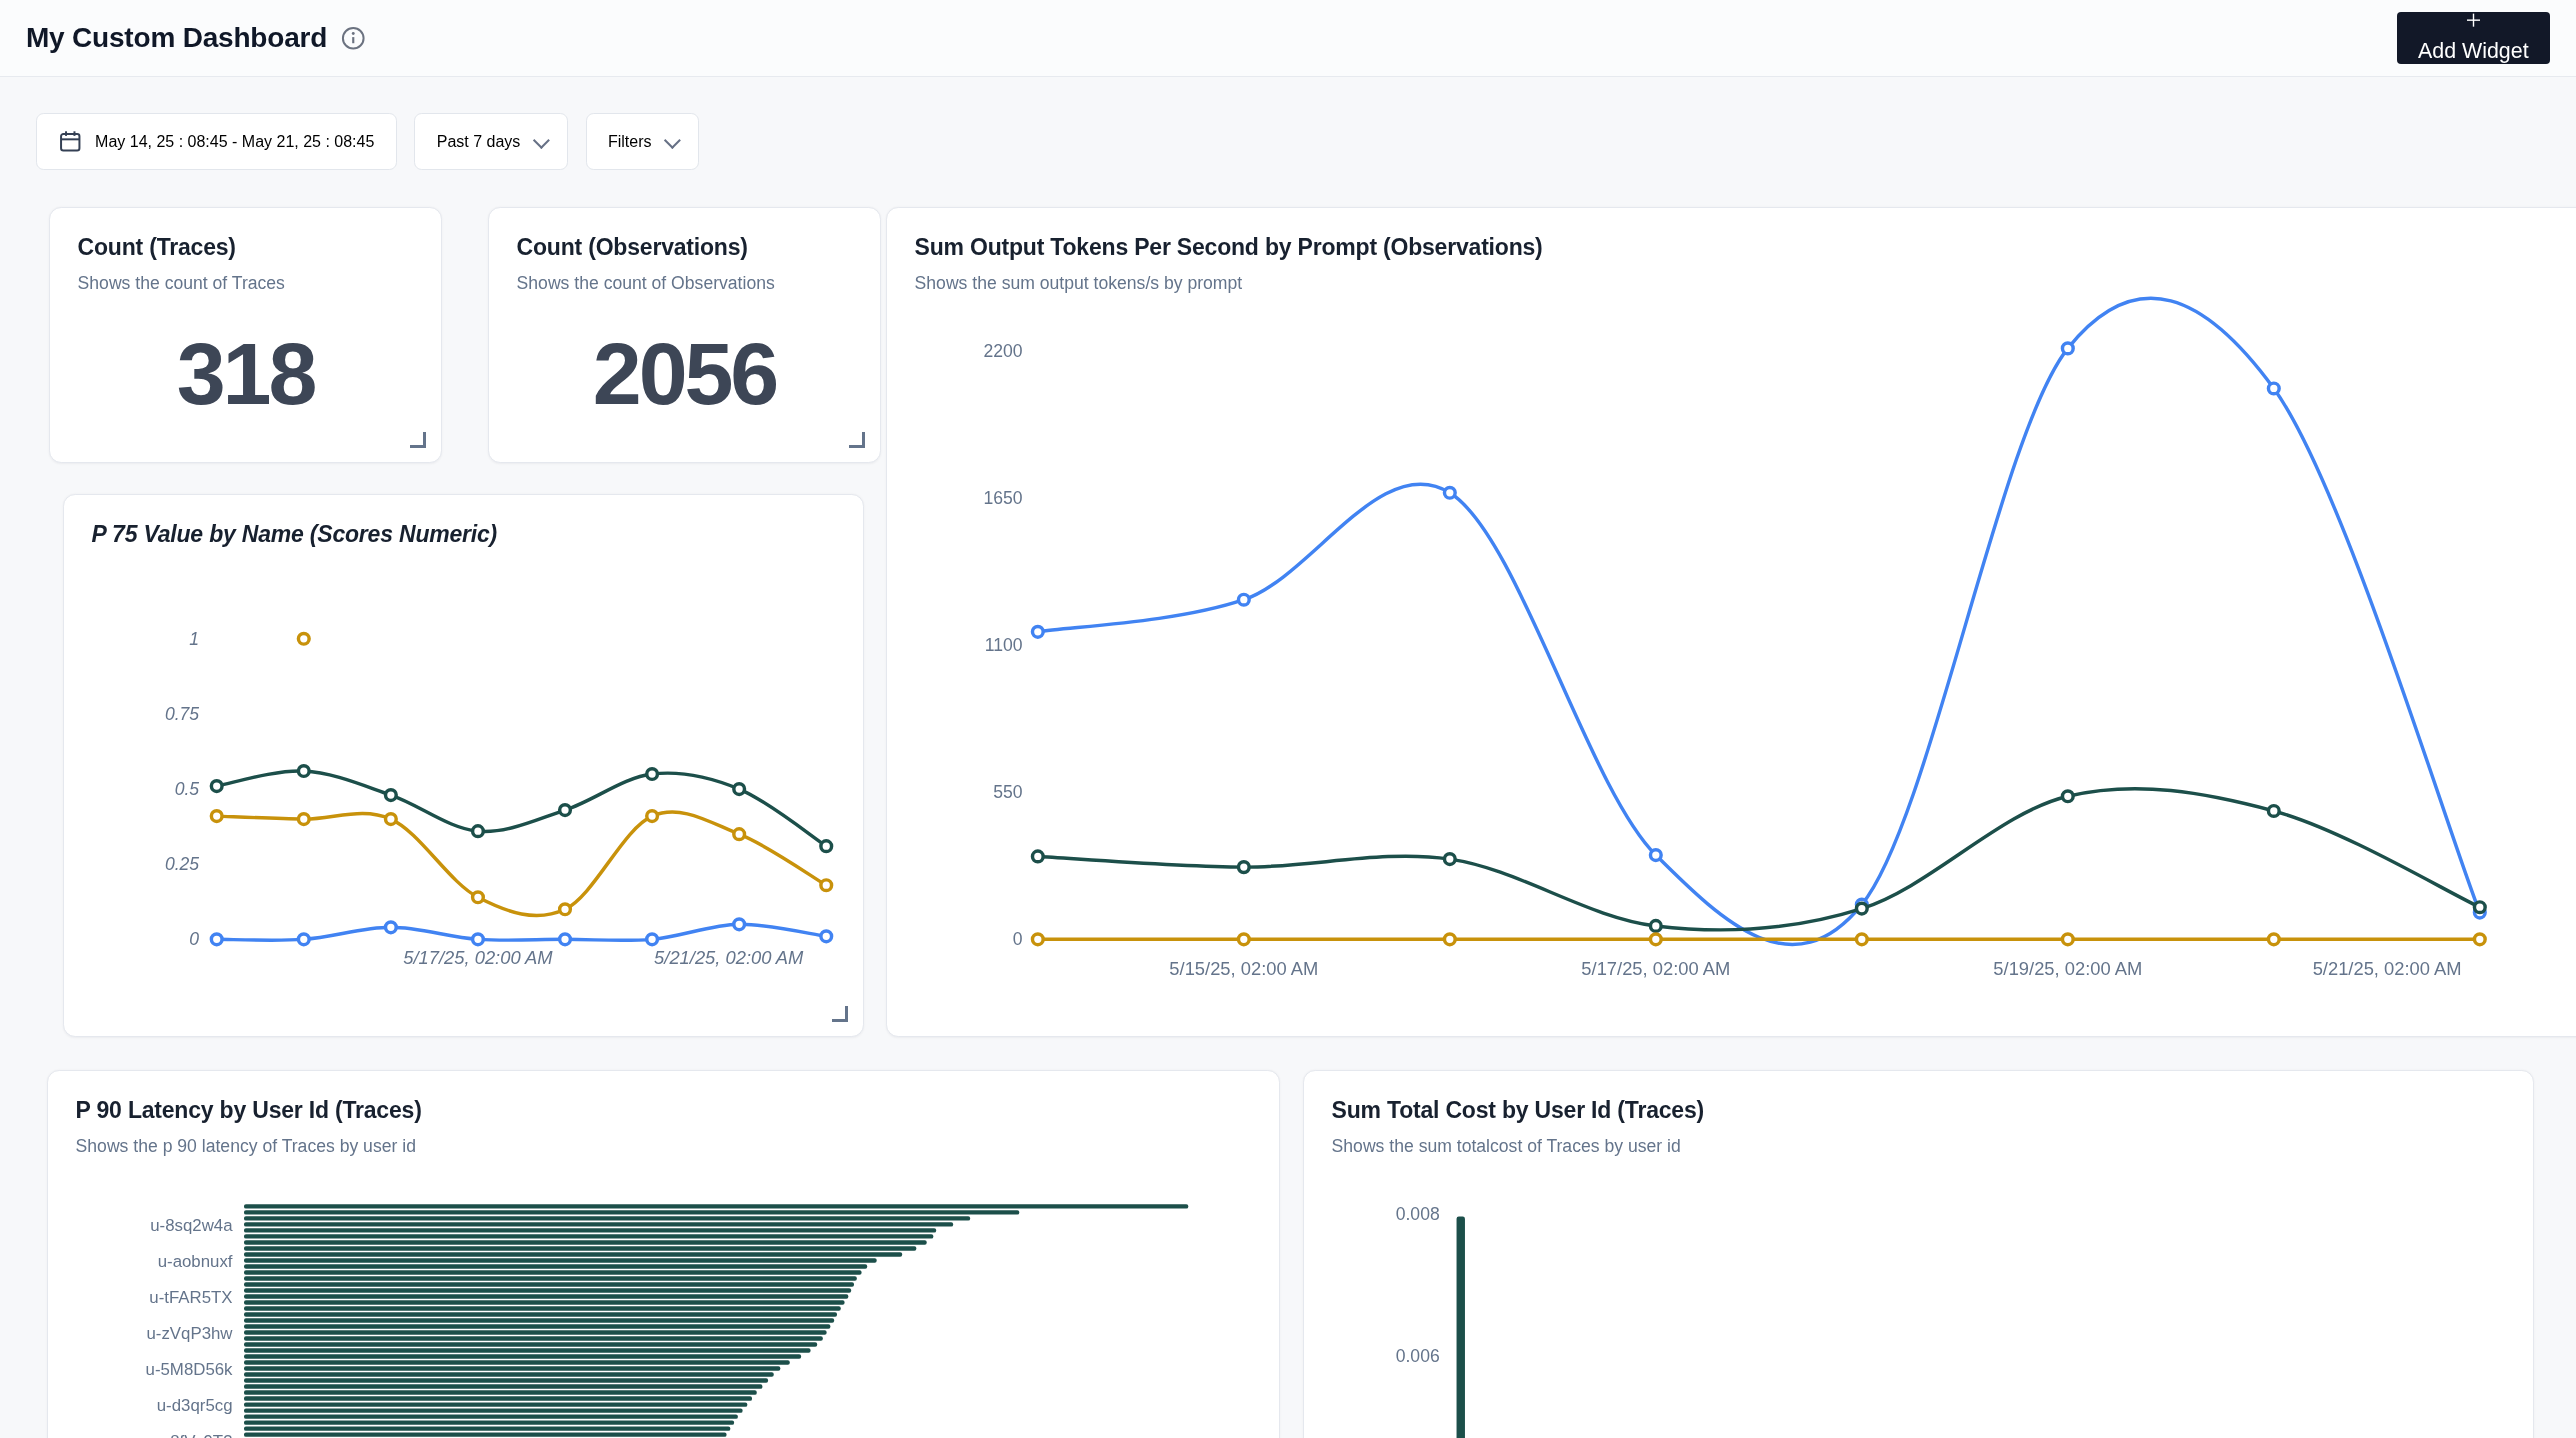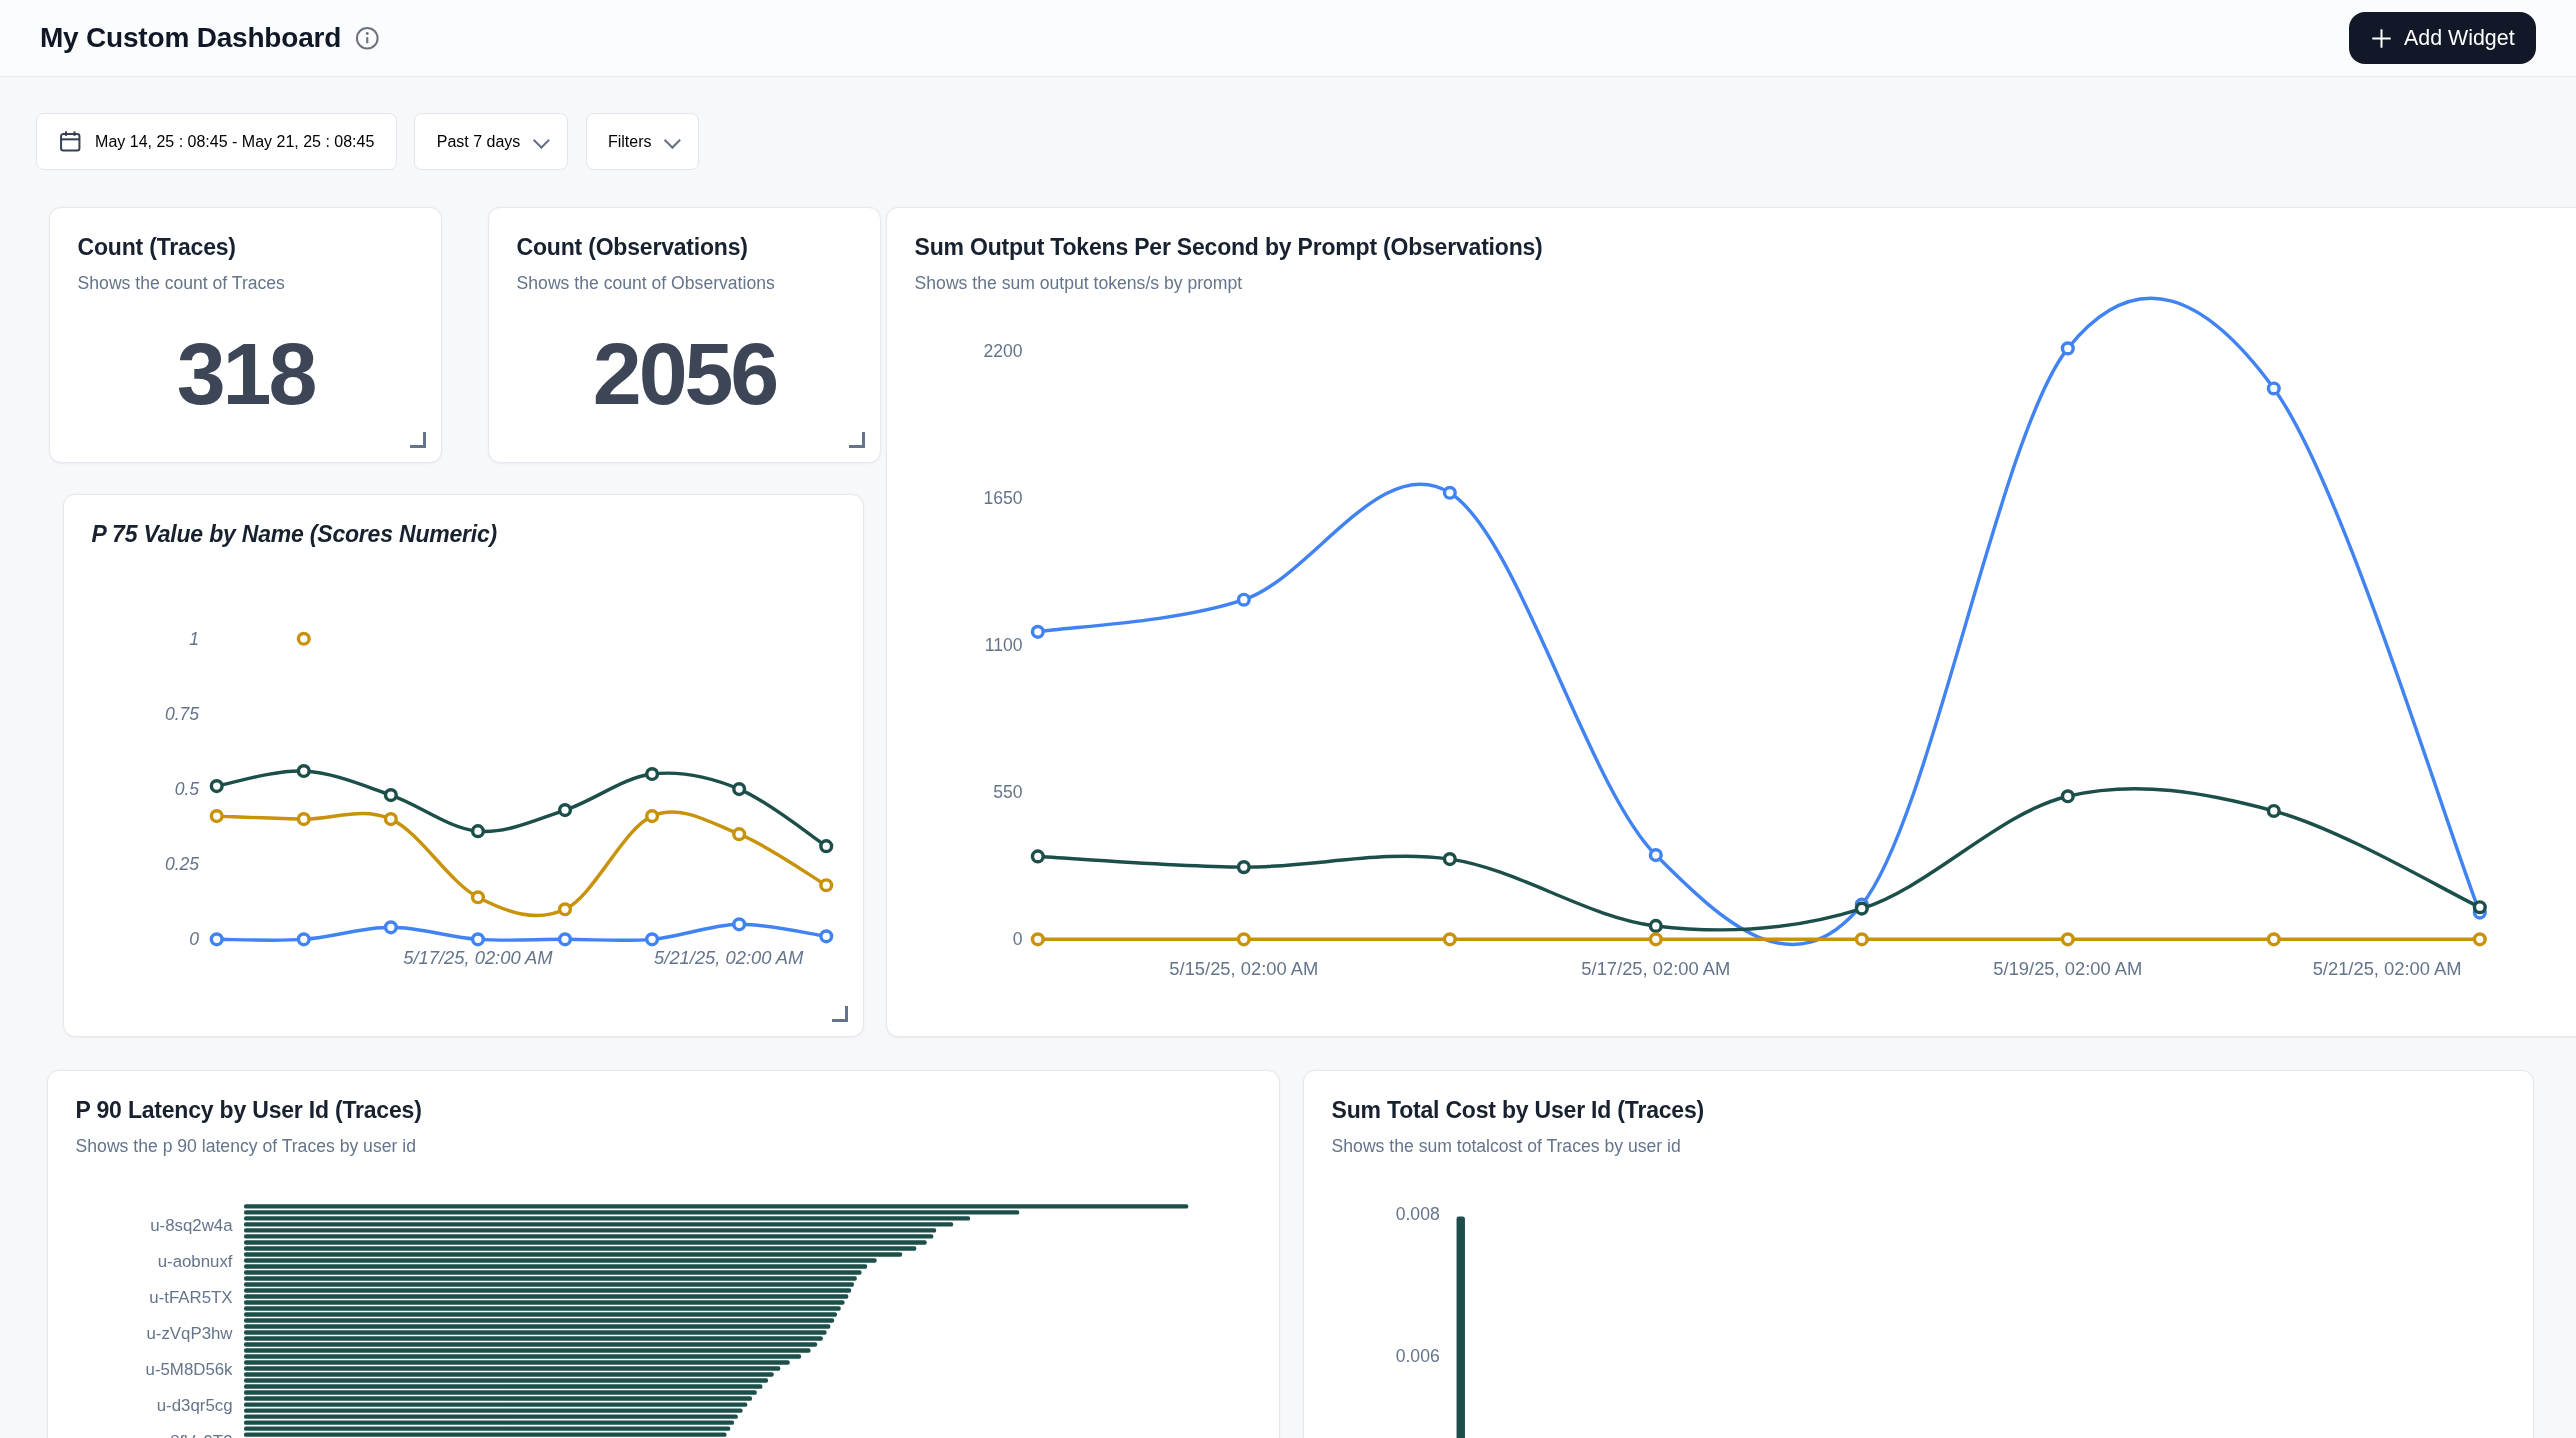--- a/index.html
+++ b/index.html
@@ -1,27 +1,27 @@
 <!DOCTYPE html>
 <html style="font-size:12.2px"><head>
 <meta charset="utf-8">
 <style>
   html,body{margin:0;padding:0;width:2576px;height:1439px;overflow:hidden;
     background:#f7f8fa;font-family:"Liberation Sans",sans-serif;}
   *{box-sizing:border-box;}
   
   .hdr{position:absolute;left:0;top:0;width:2576px;height:77px;background:#fbfcfd;
     border-bottom:1.5px solid #e7eaef;display:flex;align-items:center;
-    justify-content:space-between;padding:0 40px;}
+    justify-content:space-between;padding:0 26px;}
   .hdr-left{display:flex;align-items:center;gap:13.8px;}
   .page-title{margin:0;font-size:28px;font-weight:700;color:#101828;letter-spacing:-0.2px;}
   .info-ic{width:24.5px;height:24.5px;display:block;}
   .btn-dark{display:flex;align-items:center;gap:10.7px;background:#121828;color:#fff;
-    border:none;border-radius:16px;height:52px;padding:0 21.4px;font-size:21.4px;
-    font-weight:500;font-family:inherit;cursor:pointer;}
+    border:none;border-radius:4px;height:52px;padding:0 21.4px;font-size:21.4px;
+    font-weight:500;font-family:inherit;cursor:pointer;flex-direction:column;}
   
   .filters{position:absolute;left:36px;top:113px;display:flex;gap:17.6px;}
   .pill{display:flex;align-items:center;gap:12.2px;height:57px;background:#fff;
     border:1.5px solid #e2e6ec;border-radius:7.7px;padding:0 21.4px;font-size:16px;
     font-weight:500;color:#000000;font-family:inherit;cursor:pointer;}
   .chev{width:11.5px;height:11.5px;border-right:2.3px solid #667085;border-bottom:2.3px solid #667085;
     transform:rotate(45deg) translateY(-2.3px);margin-left:1.5px;}
   
   .card{position:absolute;background:#fff;border:1.5px solid #e5e8ee;border-radius:12.2px;
     box-shadow:0 0.8px 2.3px rgba(16,24,40,.05);padding:26px 27.6px;overflow:hidden;}

